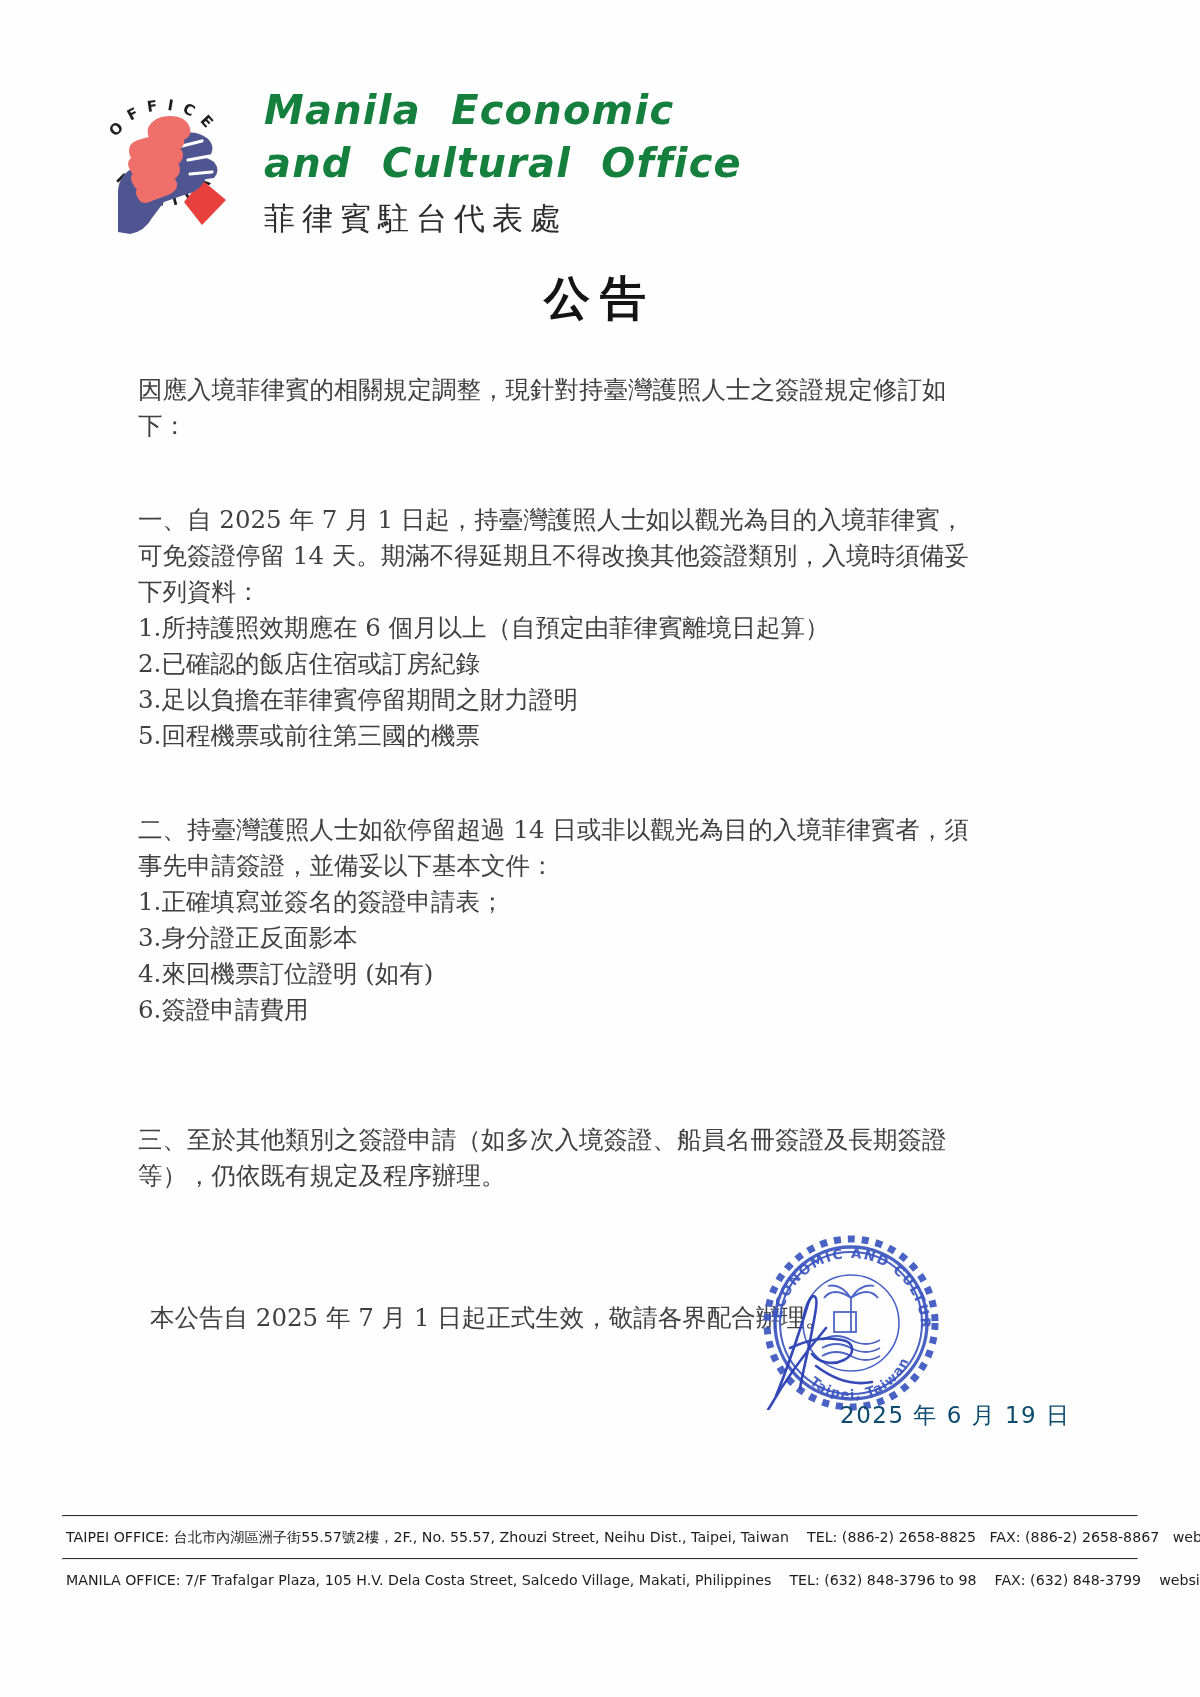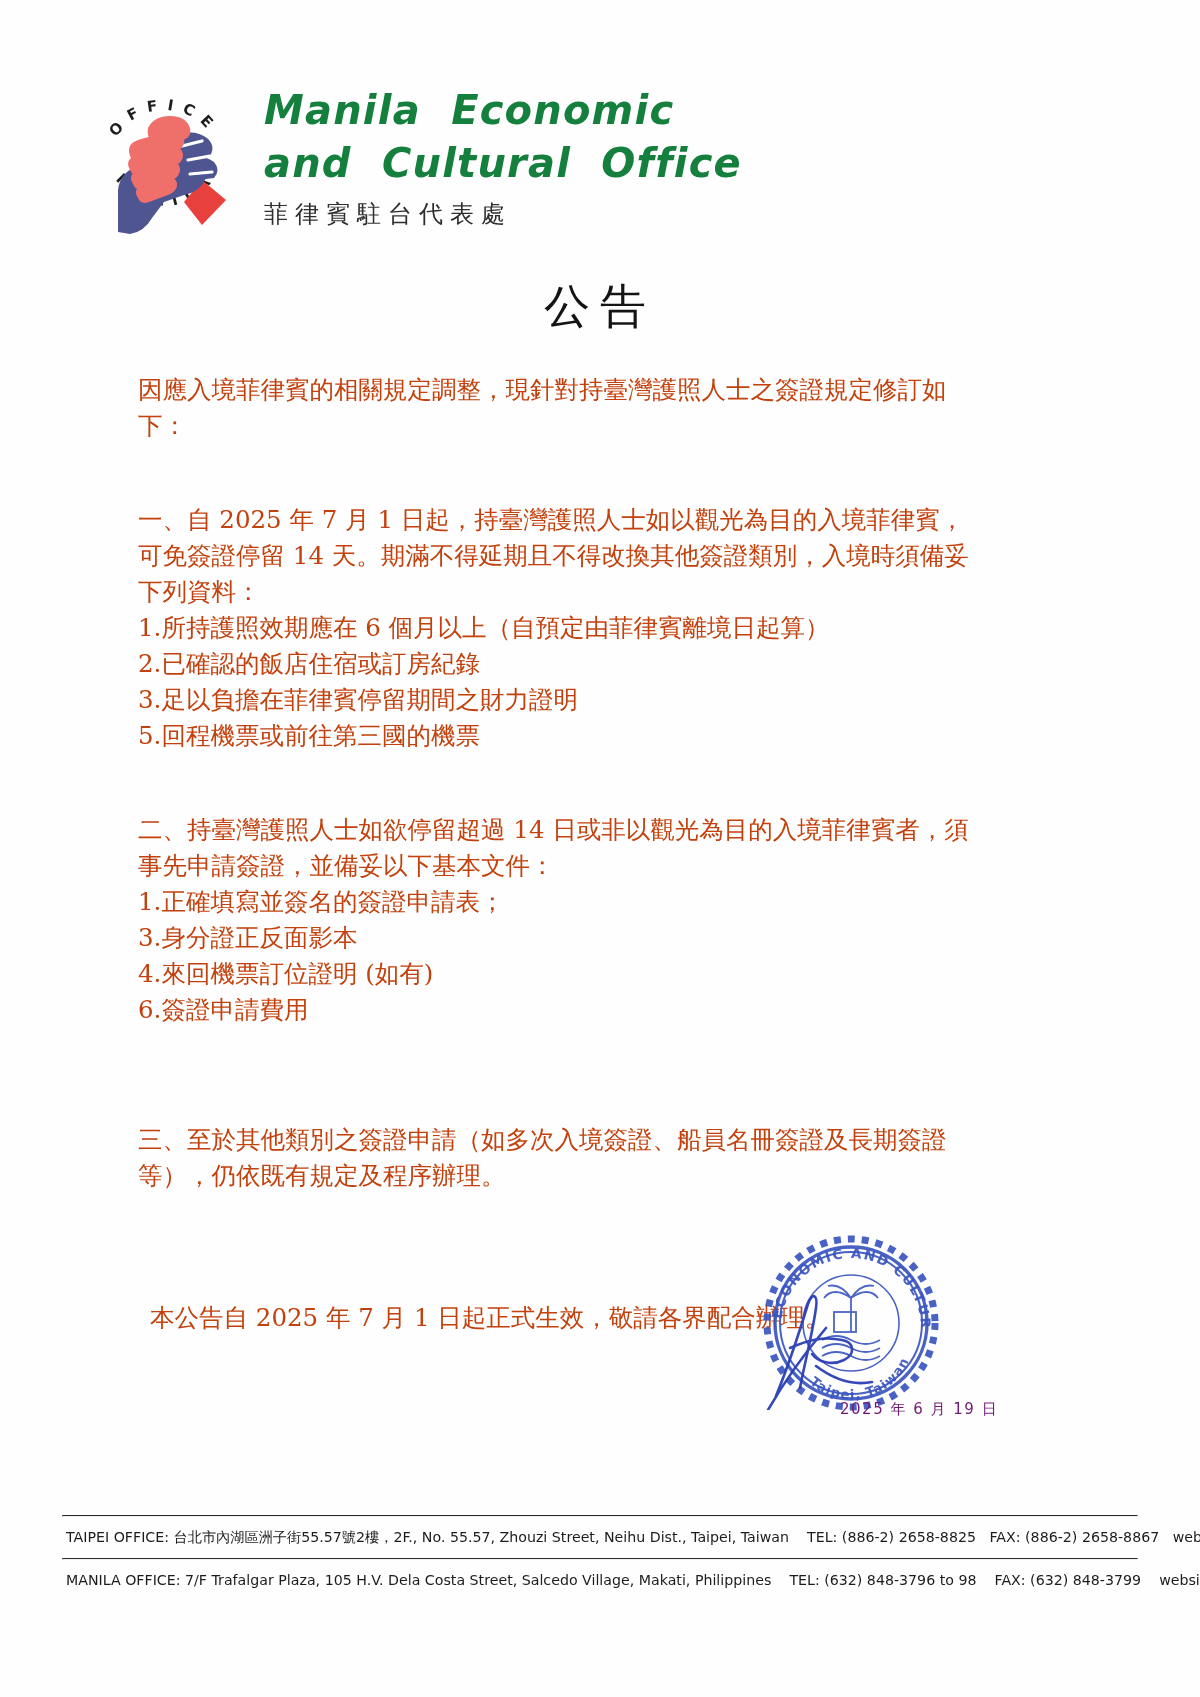--- a/index.html
+++ b/index.html
@@ -46,50 +46,49 @@
     font-style: italic;
     font-weight: 600;
     font-size: 40px;
     line-height: 1.32;
     letter-spacing: 1.2px;
     color: #15803d;
     white-space: pre;
   }
   .org-name-zh {
     margin-top: 8px;
-    font-size: 24px;
+    font-size: 31px;
     letter-spacing: 7px;
     color: #2e2e2e;
     font-family: "DejaVu Sans", sans-serif;
   }
 
   
   .doc-title {
     position: absolute;
     left: 0;
     right: 0;
     top: 268px;
     text-align: center;
     font-size: 46px;
-    font-weight: 400;
+    font-weight: 700;
     letter-spacing: 10px;
     color: #141414;
     font-family: "DejaVu Serif", "Liberation Serif", serif;
-    margin-top: 8px;
   }
 
   
   .body-area {
     position: absolute;
     left: 138px;
     top: 372px;
     width: 845px;
     font-size: 24.5px;
     line-height: 36px;
-    color: #c2410c;
+    color: #404040;
     font-family: "DejaVu Serif", "Liberation Serif", serif;
   }
   .para { margin: 0; }
   .intro { text-indent: 0; margin-bottom: 0; }
   .blockgap { height: 58px; }
   .smallgap { height: 36px; }
   .listline { margin: 0; }
   .note { margin: 0; }
   .closing { margin: 12px; }
 
@@ -108,23 +107,23 @@
     top: 1270px;
     width: 150px;
     height: 140px;
     pointer-events: none;
   }
 
   .doc-date {
     position: absolute;
     left: 840px;
     top: 1400px;
-    font-size: 15px;
+    font-size: 23px;
     letter-spacing: 1.5px;
-    color: #701a75;
+    color: #0c4a6e;
     font-family: "DejaVu Sans", sans-serif;
   }
 
   
   .footer {
     position: absolute;
     left: 62px;
     right: 62px;
     bottom: 96px;
   }

